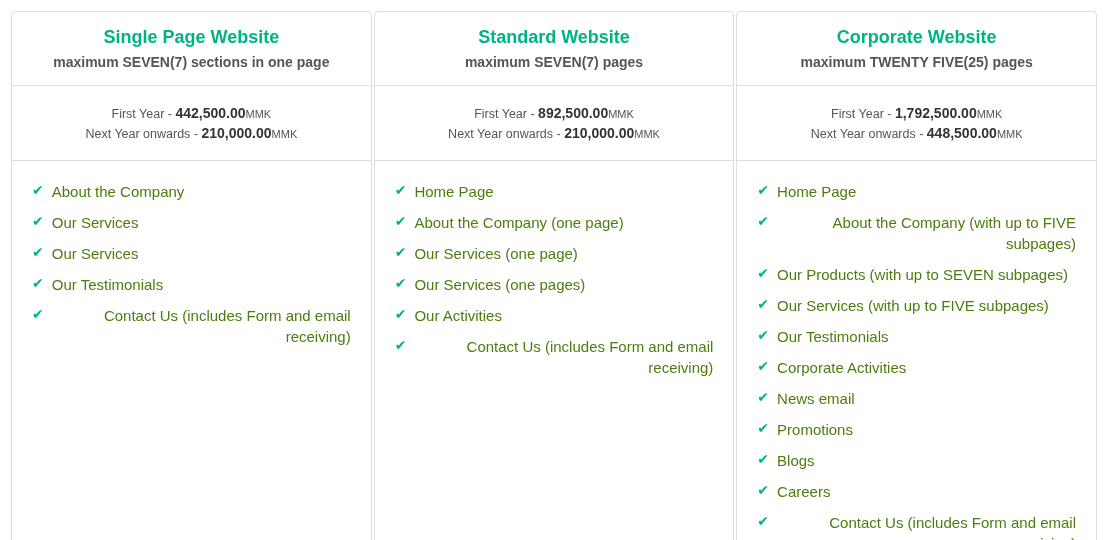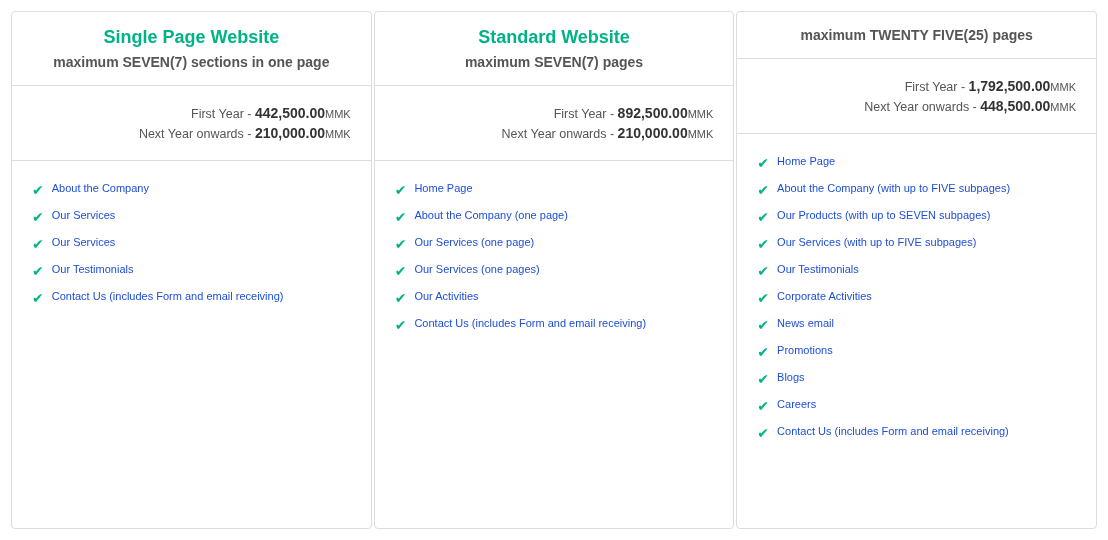--- a/index.html
+++ b/index.html
@@ -36,21 +36,21 @@
       margin-bottom: 6px;
     }
     .card-subtitle {
       font-size: 14px;
       color: #555;
       font-weight: bold;
     }
     .card-pricing {
       border-bottom: 1px solid #ddd;
       padding: 15px 20px;
-      text-align: right;
+      text-align: center;
     }
     .price-row {
       margin: 4px 0;
       font-size: 12.5px;
       color: #555;
     }
     .price-value {
       font-weight: bold;
       font-size: 14px;
       color: #333;
@@ -69,23 +69,24 @@
       margin-bottom: 10px;
       gap: 8px;
     }
     .check-icon {
       color: #00b386;
       font-size: 14px;
       margin-top: 1px;
       flex-shrink: 0;
     }
     .feature-text {
-      font-size: 11px;
-      color: #1d4ed8;
+      font-size: 15px;
+      color: #4d7c0f;
       line-height: 1.4;
+      text-align: right;
     }
   </style>
 </head>
 <body>
 
 <div class="pricing-container">
 <div class="pricing-card">
       <div class="card-header">
         <div class="card-title">Single Page Website</div>
         <div class="card-subtitle">maximum SEVEN(7) sections in one page</div>
@@ -148,20 +149,21 @@
           <span class="feature-text">Our Activities</span>
         </div>
         <div class="feature-item">
           <span class="check-icon">✔</span>
           <span class="feature-text">Contact Us (includes Form and email receiving)</span>
         </div>
       </div>
     </div>
     <div class="pricing-card">
       <div class="card-header">
+        <div class="card-title">Corporate Website</div>
         <div class="card-subtitle">maximum TWENTY FIVE(25) pages</div>
       </div>
       <div class="card-pricing">
         <div class="price-row">First Year - <span class="price-value">1,792,500.00</span><span class="price-currency">MMK</span></div>
         <div class="price-row">Next Year onwards - <span class="price-value">448,500.00</span><span class="price-currency">MMK</span></div>
       </div>
       <div class="card-features">
         <div class="feature-item">
           <span class="check-icon">✔</span>
           <span class="feature-text">Home Page</span>

